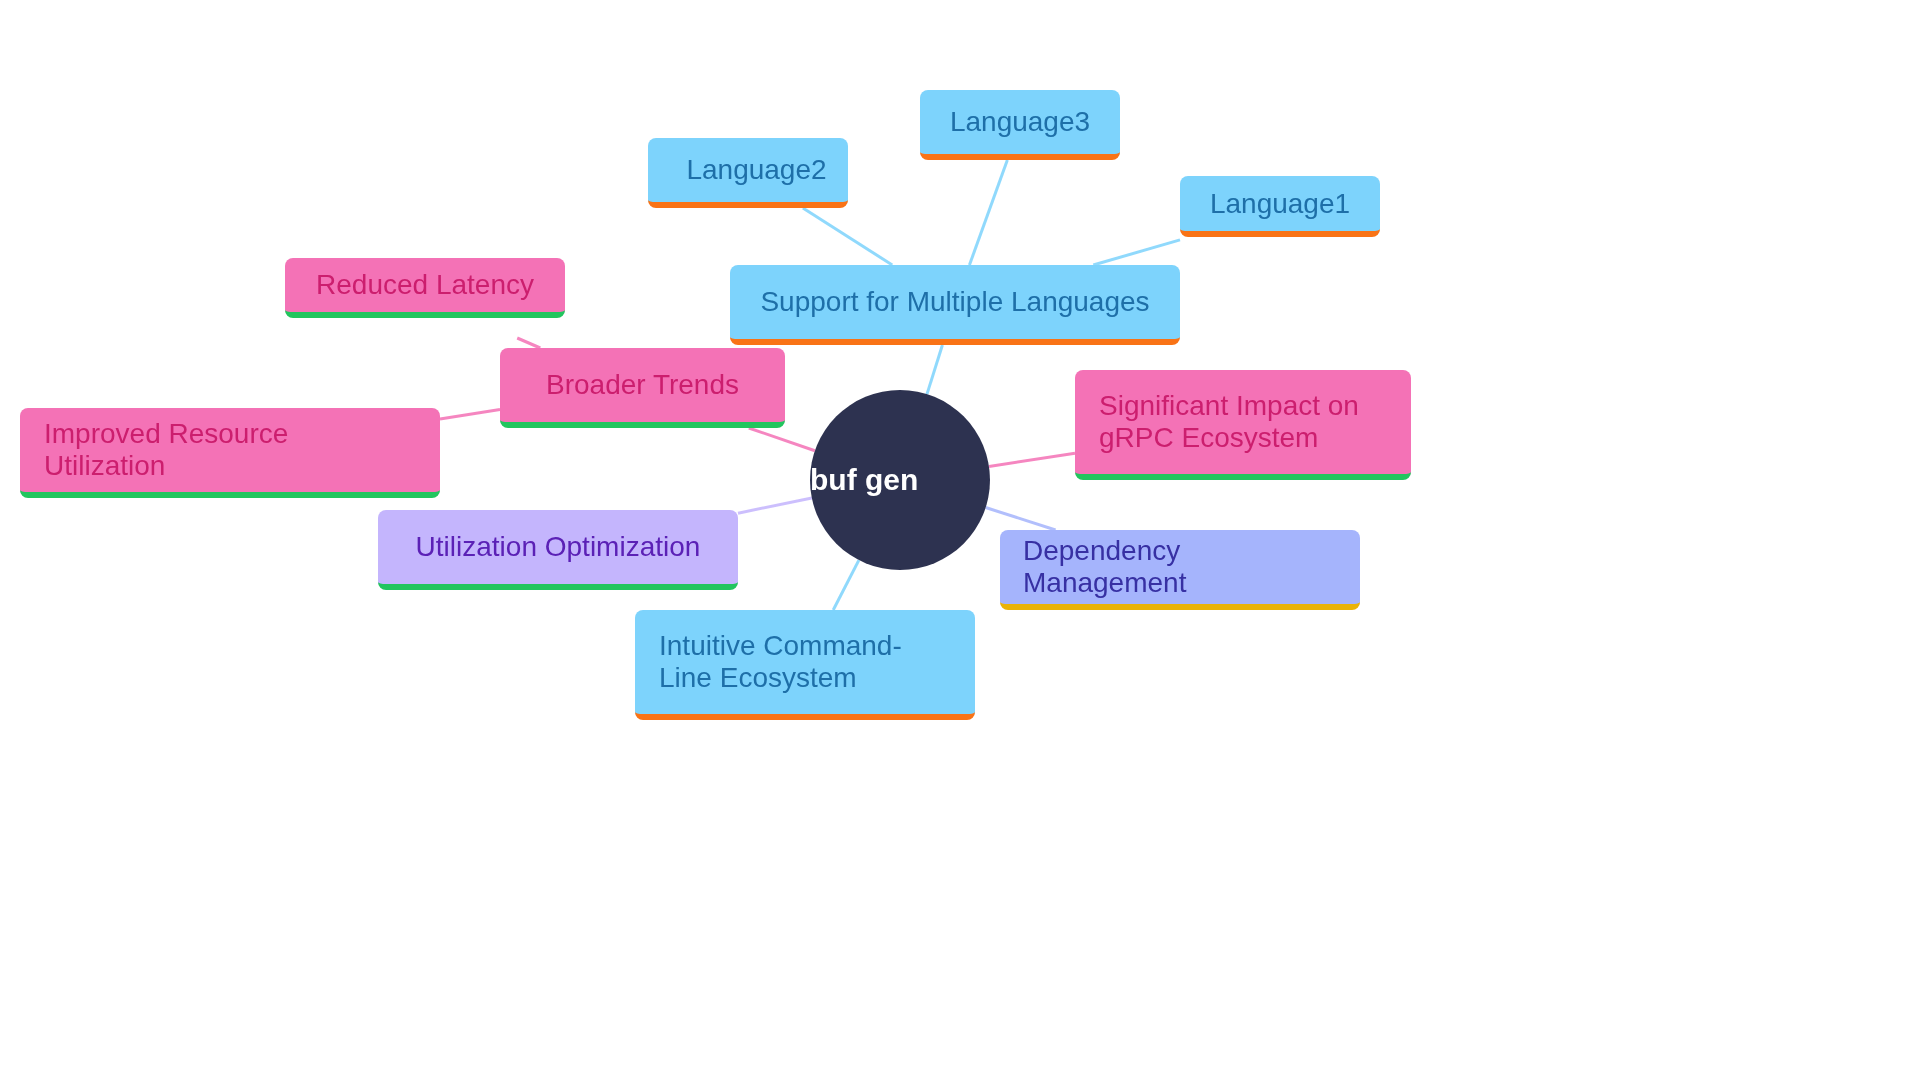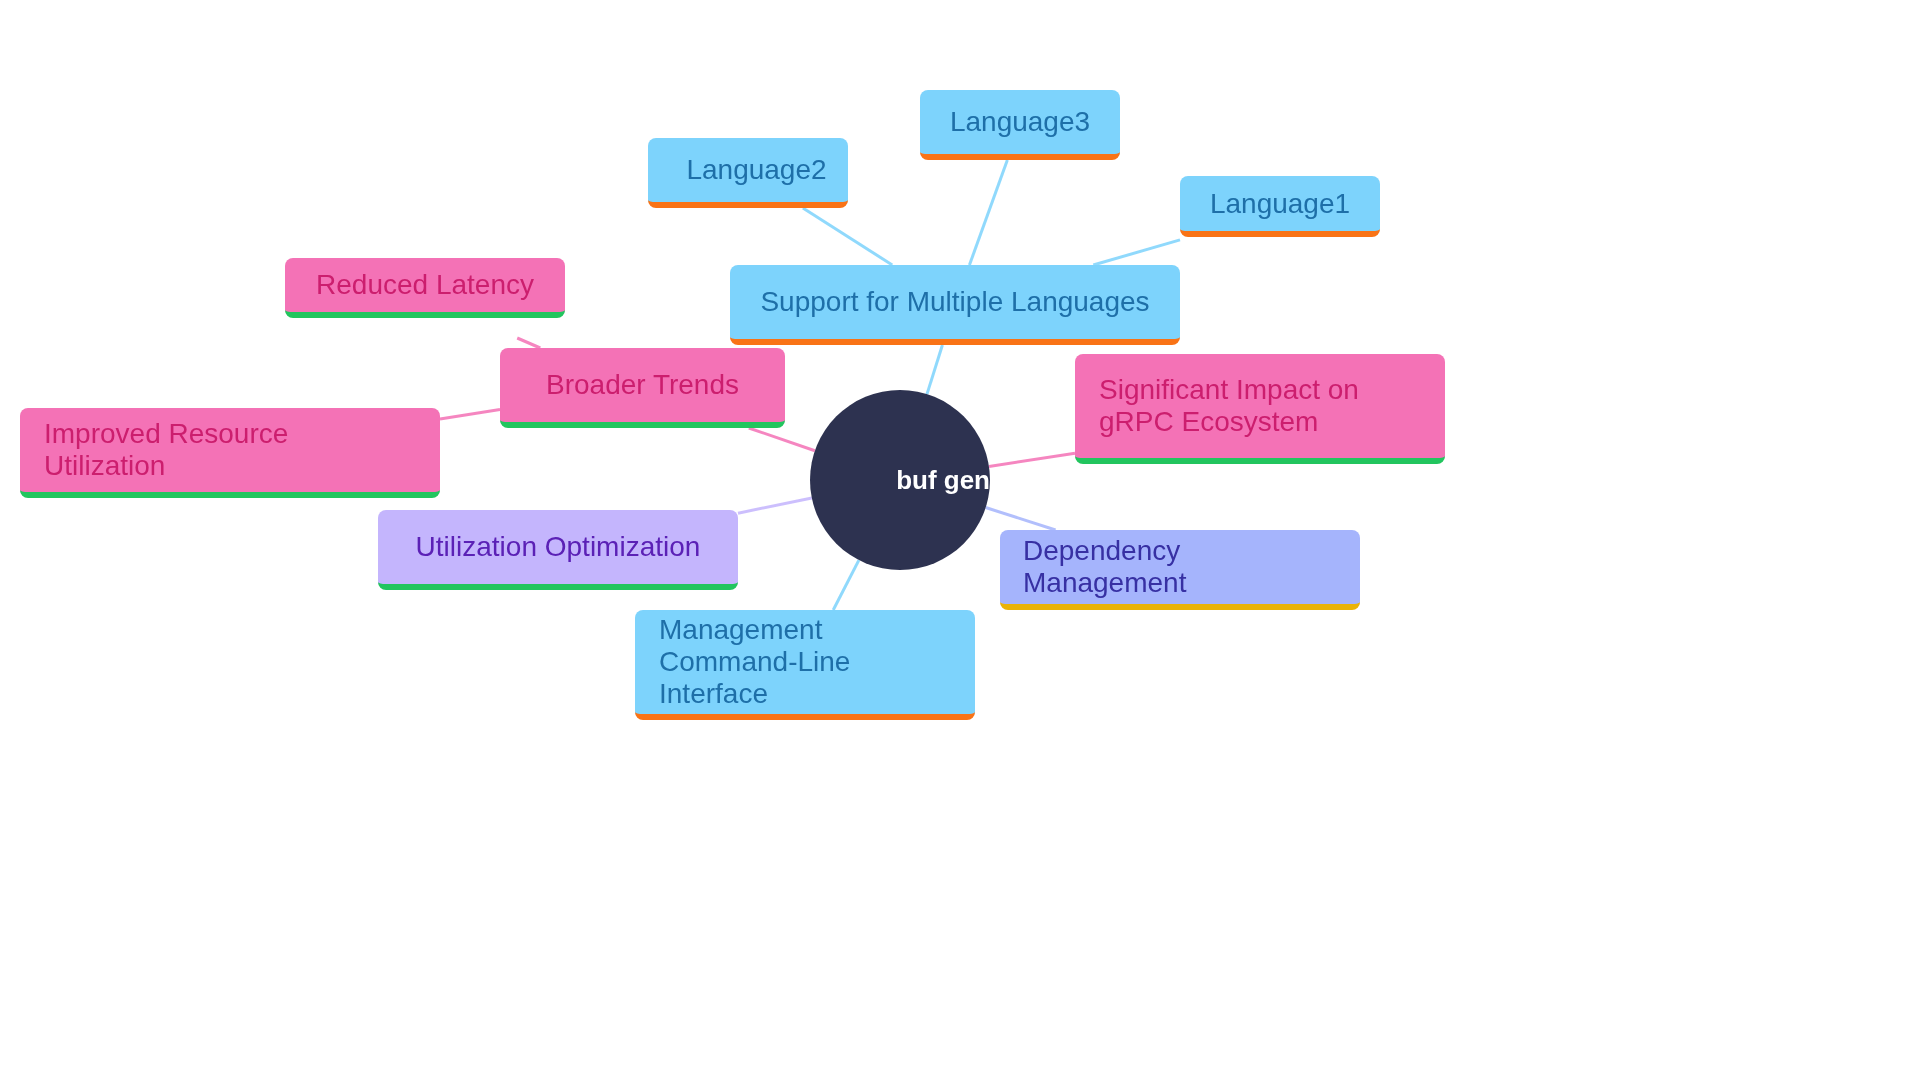--- a/index.html
+++ b/index.html
@@ -29,22 +29,22 @@
       padding: 18px 24px;
       border-bottom: 6px solid transparent;
     }
     .node-center {
       position: absolute;
       border-radius: 50%;
       background: #2d3250;
       color: #ffffff;
       display: flex;
       align-items: center;
-      justify-content: flex-end;
-      font-size: 26px;
+      justify-content: flex-start;
+      font-size: 30px;
       font-weight: 600;
     }
     
     .pink {
       background: #f472b6;
       color: #cc1e6e;
     }
     
     .blue {
       background: #7dd3fc;
@@ -98,24 +98,24 @@
   </div>
 <div class="node-box blue" id="node-language2" style="left: 648px; top: 138px; width: 200px; height: 70px; border-bottom-color: rgb(249, 115, 22); padding-left: 41px;">
     <span>Language2</span>
   </div>
 <div class="node-box blue" id="node-language3" style="left: 920px; top: 90px; width: 200px; height: 70px; border-bottom-color: rgb(249, 115, 22);">
     <span>Language3</span>
   </div>
 <div class="node-box blue" id="node-language1" style="left: 1180px; top: 176px; width: 200px; height: 61px; border-bottom-color: rgb(249, 115, 22);">
     <span>Language1</span>
   </div>
-<div class="node-box pink" id="node-significant-impact" style="left: 1075px; top: 354px; width: 370px; height: 110px; border-bottom-color: rgb(34, 197, 94);">
+<div class="node-box pink" id="node-significant-impact" style="left: 1075px; top: 370px; width: 336px; height: 110px; border-bottom-color: rgb(34, 197, 94);">
     <span>Significant Impact on gRPC Ecosystem</span>
   </div>
 <div class="node-box indigo" id="node-dependency-management" style="left: 1000px; top: 530px; width: 360px; height: 80px; border-bottom-color: rgb(234, 179, 8);">
     <span>Dependency Management</span>
   </div>
 <div class="node-box blue" id="node-intuitive-cli" style="left: 635px; top: 610px; width: 340px; height: 110px; border-bottom-color: rgb(249, 115, 22);">
-    <span>Management Command-Line Interface</span>
+    <span>Intuitive Command-Line Ecosystem</span>
   </div>
 <div class="node-box purple" id="node-performance-opt" style="left: 378px; top: 510px; width: 360px; height: 80px; border-bottom-color: rgb(34, 197, 94);">
     <span>Utilization Optimization</span>
   </div>
 
 </body></html>

